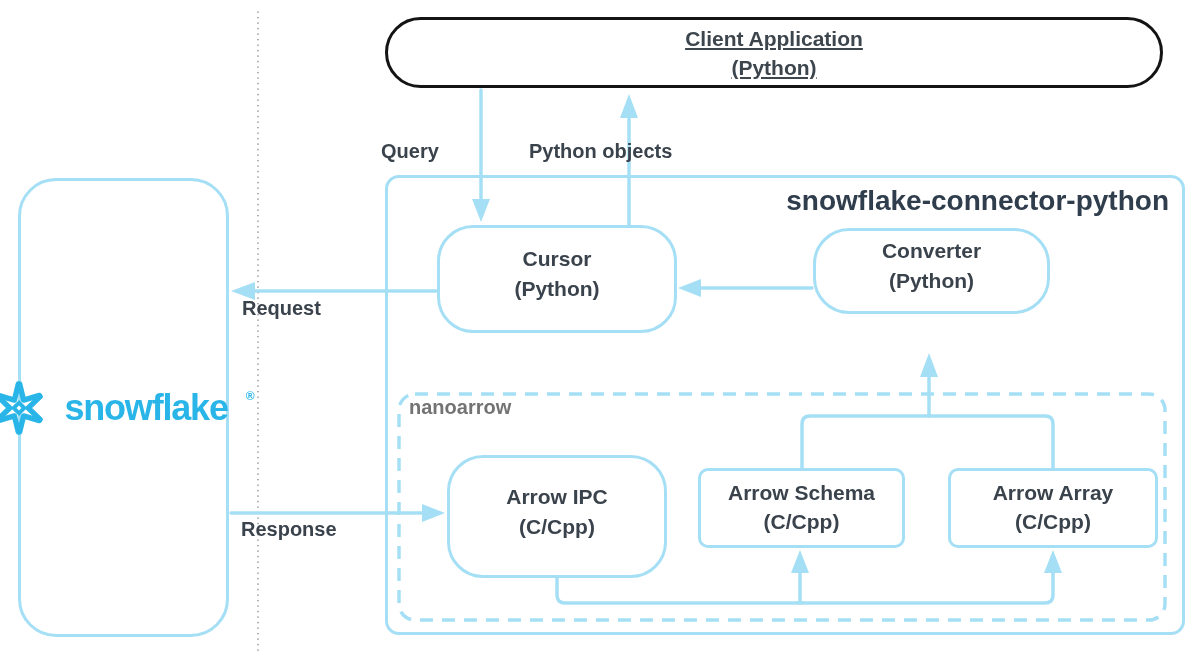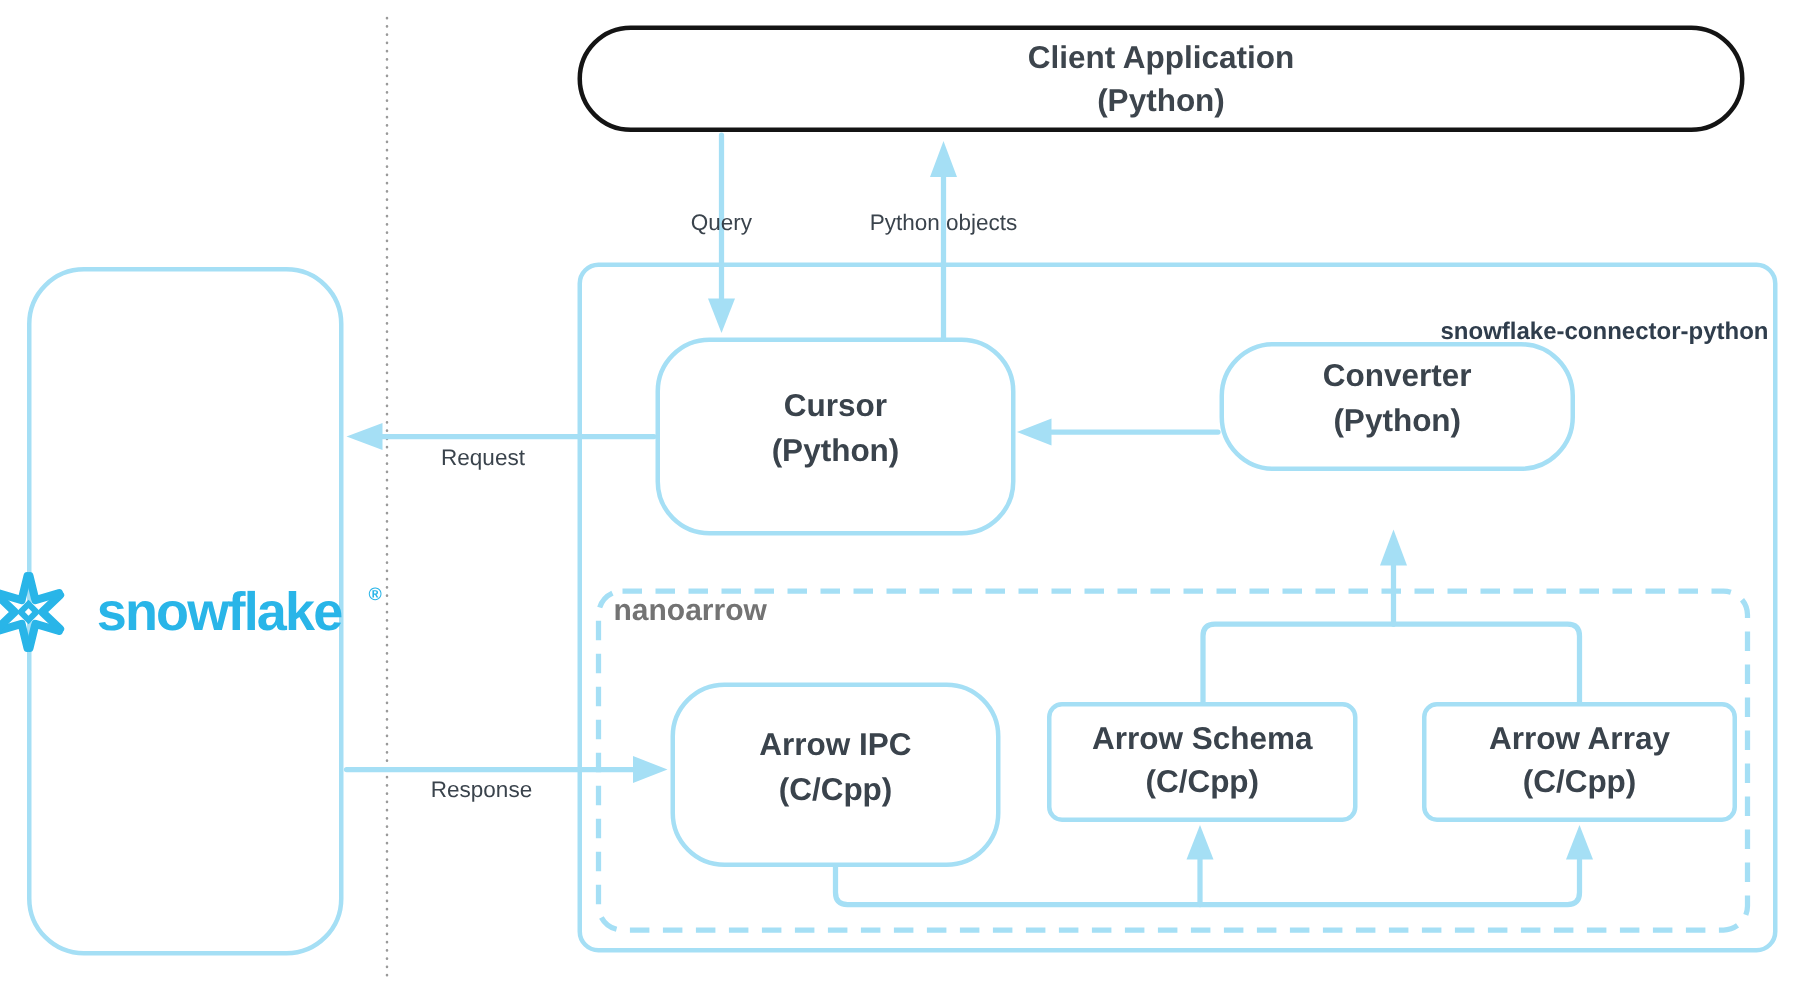--- a/index.html
+++ b/index.html
@@ -21,49 +21,49 @@
   .overlay path.dots{stroke:var(--separator);stroke-width:1.7;fill:none;stroke-dasharray:0.1 5.4;stroke-linecap:round;}
 
   .node{position:absolute;background:#ffffff;border:3.5px solid var(--line-blue);}
   .duo{display:flex;flex-direction:column;justify-content:center;align-items:center;
        height:100%;text-align:center;font-weight:bold;color:var(--text-dark);
        font-size:21px;line-height:1.42;}
   .duo.lift{padding-bottom:10px;}
 
   .client{left:385px;top:17px;width:778px;height:71px;border:3.5px solid var(--client-border);
           border-radius:36px;z-index:2;}
-  .client .duo{font-size:21px;color:#3d454d;line-height:1.35;padding-top:2px;}
+  .client .duo{font-size:21px;color:#3d454d;line-height:1.35;padding-top:2px;text-decoration:underline;}
 
   .snowflake-node{left:18px;top:178px;width:211px;height:459px;border-radius:38px;z-index:2;
           display:flex;align-items:center;justify-content:center;}
   .logo{display:flex;align-items:flex-start;justify-content:center;gap:18px;}
   .logo svg{width:54px;height:54px;flex:0 0 auto;}
   .wordmark{color:var(--brand-blue);font-weight:bold;font-size:36px;letter-spacing:-1.2px;
             line-height:54px;}
   .reg{color:var(--brand-blue);font-weight:bold;font-size:12px;line-height:1;margin-top:9px;}
 
   .connector{left:385px;top:175px;width:800px;height:460px;border-radius:14px;z-index:1;
              background:transparent;}
-  .connector-title{position:absolute;top:7px;right:3px;font-weight:bold;font-size:16px;
-             color:#2f3d4c;margin-top:28px;}
+  .connector-title{position:absolute;top:7px;right:13px;font-weight:bold;font-size:28px;
+             color:#2f3d4c;}
 
-  .cursor{left:437px;top:225px;width:240px;height:132px;border-radius:36px;z-index:2;}
+  .cursor{left:437px;top:225px;width:240px;height:108px;border-radius:36px;z-index:2;}
   .converter{left:813px;top:228px;width:237px;height:86px;border-radius:36px;z-index:2;}
 
   .nanoarrow{left:397px;top:392px;width:770px;height:230px;border:none;background:transparent;z-index:1;}
   .nanoarrow-title{position:absolute;top:4px;left:12px;font-weight:bold;font-size:20px;
              color:#737373;}
 
   .ipc{left:447px;top:455px;width:220px;height:123px;border-radius:36px;z-index:2;}
   .schema{left:698px;top:468px;width:207px;height:80px;border-radius:10px;z-index:2;}
   .array{left:948px;top:468px;width:210px;height:80px;border-radius:10px;z-index:2;}
   .schema .duo,.array .duo{line-height:1.38;}
 
-  .edge-label{position:absolute;font-weight:normal;font-size:15px;color:var(--text-dark);
-              text-align:center;z-index:6;}
+  .edge-label{position:absolute;font-weight:bold;font-size:20px;color:var(--text-dark);
+              z-index:6;}
   .lbl-query{left:381px;top:140px;width:200px;}
   .lbl-pyobj{left:529px;top:140px;width:200px;}
   .lbl-request{left:242px;top:297px;width:160px;}
   .lbl-response{left:241px;top:518px;width:160px;}
 </style>
 </head>
 <body>
 
 <div class="canvas">
 

